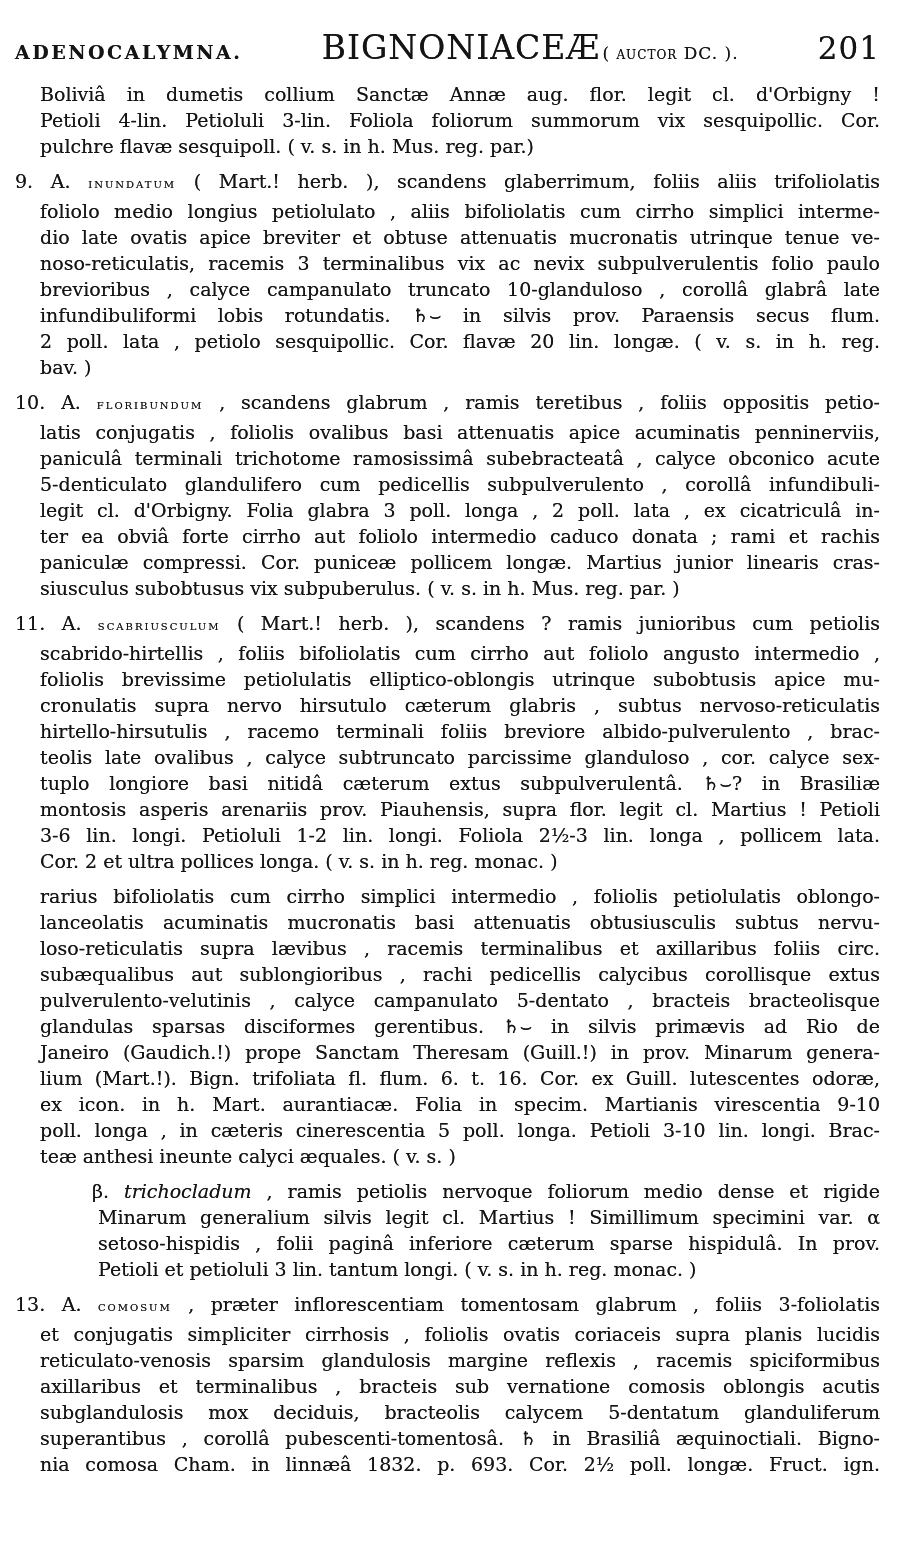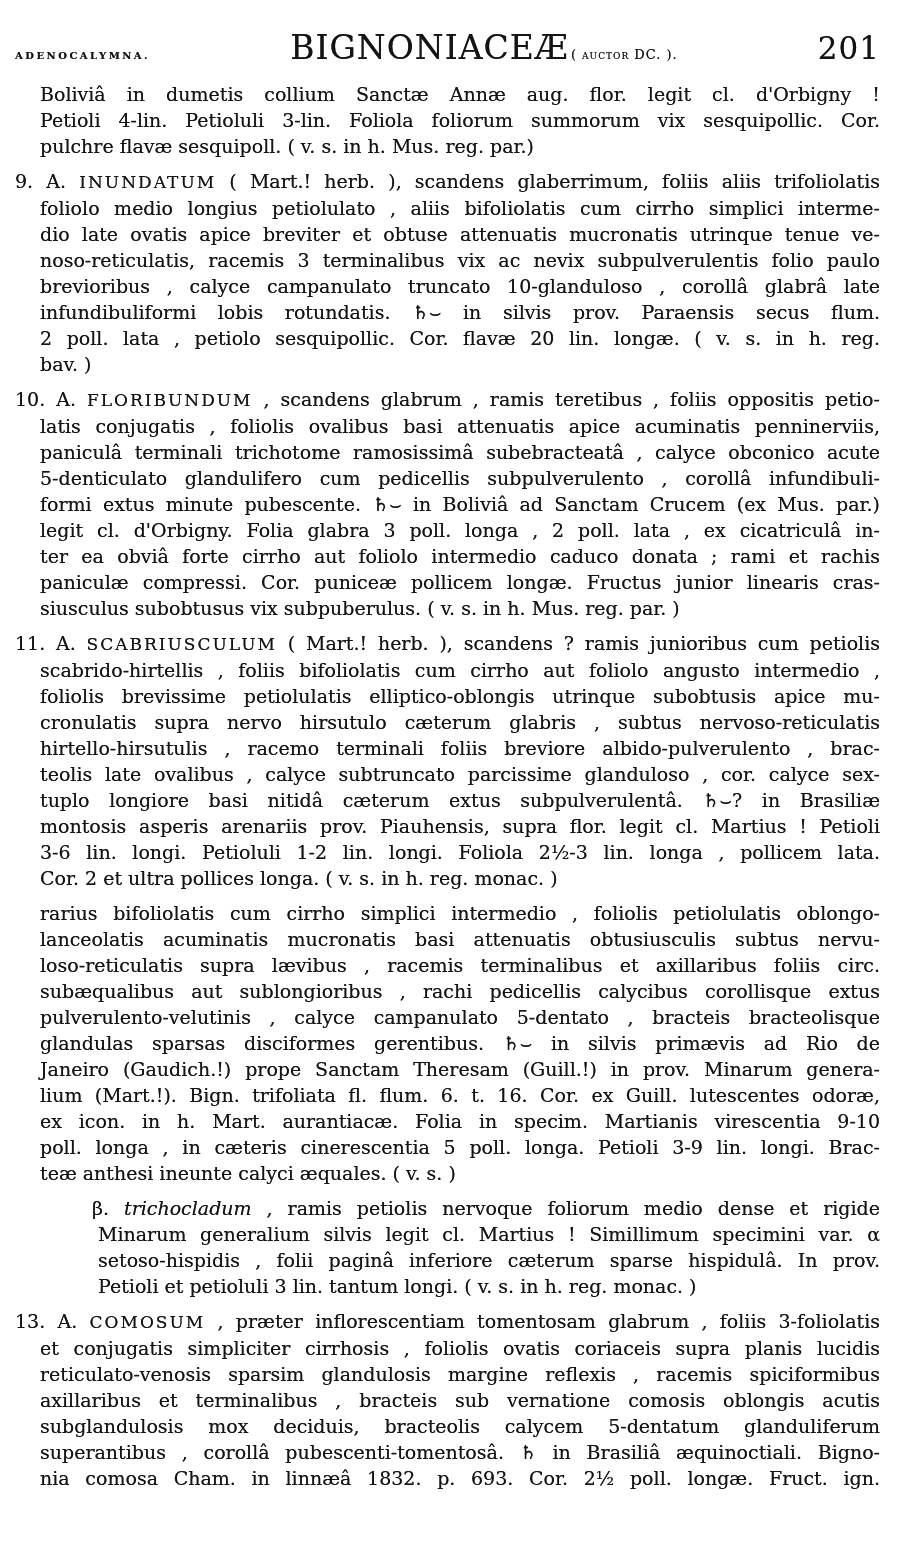--- a/index.html
+++ b/index.html
@@ -17,33 +17,33 @@
     text-shadow:0 0 .45px rgba(0,0,0,.65);
   }
   
   .page-header{
     display:flex;
     align-items:baseline;
     justify-content:space-between;
     margin-bottom:14px;
   }
   .running-head{
-    font-size:10px;
+    font-size:19px;
     font-weight:700;
     letter-spacing:2.5px;
     white-space:nowrap;
   }
   .header-center{white-space:nowrap;}
   .journal-title{
     font-size:33px;
     letter-spacing:1px;
     font-weight:400;
   }
   .title-annotation{
-    font-size:13px;
+    font-size:17px;
     font-variant:small-caps;
     letter-spacing:1px;
     margin-left:2px;
   }
   .page-number{
     font-size:31px;
     font-weight:400;
     letter-spacing:1px;
     margin-top:14px;
   }
@@ -55,21 +55,21 @@
     text-align-last:justify;
     white-space:normal;
   }
   .line.last{text-align-last:left;}
   .cont{padding-left:25px;}
   .entry{padding-left:25px;}
   .entry .first-line{text-indent:-25px;}
   .variety{padding-left:83px;}
   .variety .first-line{text-indent:-6px;}
   .species-name{
-    font-size:17px;
+    font-size:10px;
     letter-spacing:2px;
   }
   .variety-name{font-style:italic;}
 </style>
 </head>
 <body>
 
 <div class="page">
 
   <header class="page-header">
@@ -95,24 +95,23 @@
       <div class="line">infundibuliformi lobis rotundatis. ♄⌣ in silvis prov. Paraensis secus flum.</div>
       <div class="line">2 poll. lata , petiolo sesquipollic. Cor. flavæ 20 lin. longæ. ( v. s. in h. reg.</div>
       <div class="line last">bav. )</div>
     </div>
 
     <div class="para entry">
       <div class="line first-line"><span>10.</span> <span>A.</span> <span class="species-name">FLORIBUNDUM</span> <span>, scandens glabrum , ramis teretibus , foliis oppositis petio-</span></div>
       <div class="line">latis conjugatis , foliolis ovalibus basi attenuatis apice acuminatis penninerviis,</div>
       <div class="line">paniculâ terminali trichotome ramosissimâ subebracteatâ , calyce obconico acute</div>
       <div class="line">5-denticulato glandulifero cum pedicellis subpulverulento , corollâ infundibuli-</div>
-      <div class="line">formi extus minute pubescente. ♄⌣ in Boliviâ ad Sanctam Crucem (ex Mus. par.)</div>
       <div class="line">legit cl. d'Orbigny. Folia glabra 3 poll. longa , 2 poll. lata , ex cicatriculâ in-</div>
       <div class="line">ter ea obviâ forte cirrho aut foliolo intermedio caduco donata ; rami et rachis</div>
-      <div class="line">paniculæ compressi. Cor. puniceæ pollicem longæ. Fructus junior linearis cras-</div>
+      <div class="line">paniculæ compressi. Cor. puniceæ pollicem longæ. Martius junior linearis cras-</div>
       <div class="line last">siusculus subobtusus vix subpuberulus. ( v. s. in h. Mus. reg. par. )</div>
     </div>
 
     <div class="para entry">
       <div class="line first-line"><span>11.</span> <span>A.</span> <span class="species-name">SCABRIUSCULUM</span> <span>( Mart.! herb. ), scandens ? ramis junioribus cum petiolis</span></div>
       <div class="line">scabrido-hirtellis , foliis bifoliolatis cum cirrho aut foliolo angusto intermedio ,</div>
       <div class="line">foliolis brevissime petiolulatis elliptico-oblongis utrinque subobtusis apice mu-</div>
       <div class="line">cronulatis supra nervo hirsutulo cæterum glabris , subtus nervoso-reticulatis</div>
       <div class="line">hirtello-hirsutulis , racemo terminali foliis breviore albido-pulverulento , brac-</div>
       <div class="line">teolis late ovalibus , calyce subtruncato parcissime glanduloso , cor. calyce sex-</div>
@@ -125,21 +124,21 @@
     <div class="para entry">
       <div class="line">rarius bifoliolatis cum cirrho simplici intermedio , foliolis petiolulatis oblongo-</div>
       <div class="line">lanceolatis acuminatis mucronatis basi attenuatis obtusiusculis subtus nervu-</div>
       <div class="line">loso-reticulatis supra lævibus , racemis terminalibus et axillaribus foliis circ.</div>
       <div class="line">subæqualibus aut sublongioribus , rachi pedicellis calycibus corollisque extus</div>
       <div class="line">pulverulento-velutinis , calyce campanulato 5-dentato , bracteis bracteolisque</div>
       <div class="line">glandulas sparsas disciformes gerentibus. ♄⌣ in silvis primævis ad Rio de</div>
       <div class="line">Janeiro (Gaudich.!) prope Sanctam Theresam (Guill.!) in prov. Minarum genera-</div>
       <div class="line">lium (Mart.!). Bign. trifoliata fl. flum. 6. t. 16. Cor. ex Guill. lutescentes odoræ,</div>
       <div class="line">ex icon. in h. Mart. aurantiacæ. Folia in specim. Martianis virescentia 9-10</div>
-      <div class="line">poll. longa , in cæteris cinerescentia 5 poll. longa. Petioli 3-9 lin. longi. Brac-</div>
+      <div class="line">poll. longa , in cæteris cinerescentia 5 poll. longa. Petioli 3-10 lin. longi. Brac-</div>
       <div class="line last">teæ anthesi ineunte calyci æquales. ( v. s. )</div>
     </div>
 
     <div class="para variety">
       <div class="line first-line"><span>β.</span> <span class="variety-name">trichocladum</span> <span>, ramis petiolis nervoque foliorum medio dense et rigide</span></div>
       <div class="line">Minarum generalium silvis legit cl. Martius ! Simillimum specimini var. α</div>
       <div class="line">setoso-hispidis , folii paginâ inferiore cæterum sparse hispidulâ. In prov.</div>
       <div class="line last">Petioli et petioluli 3 lin. tantum longi. ( v. s. in h. reg. monac. )</div>
     </div>
 

